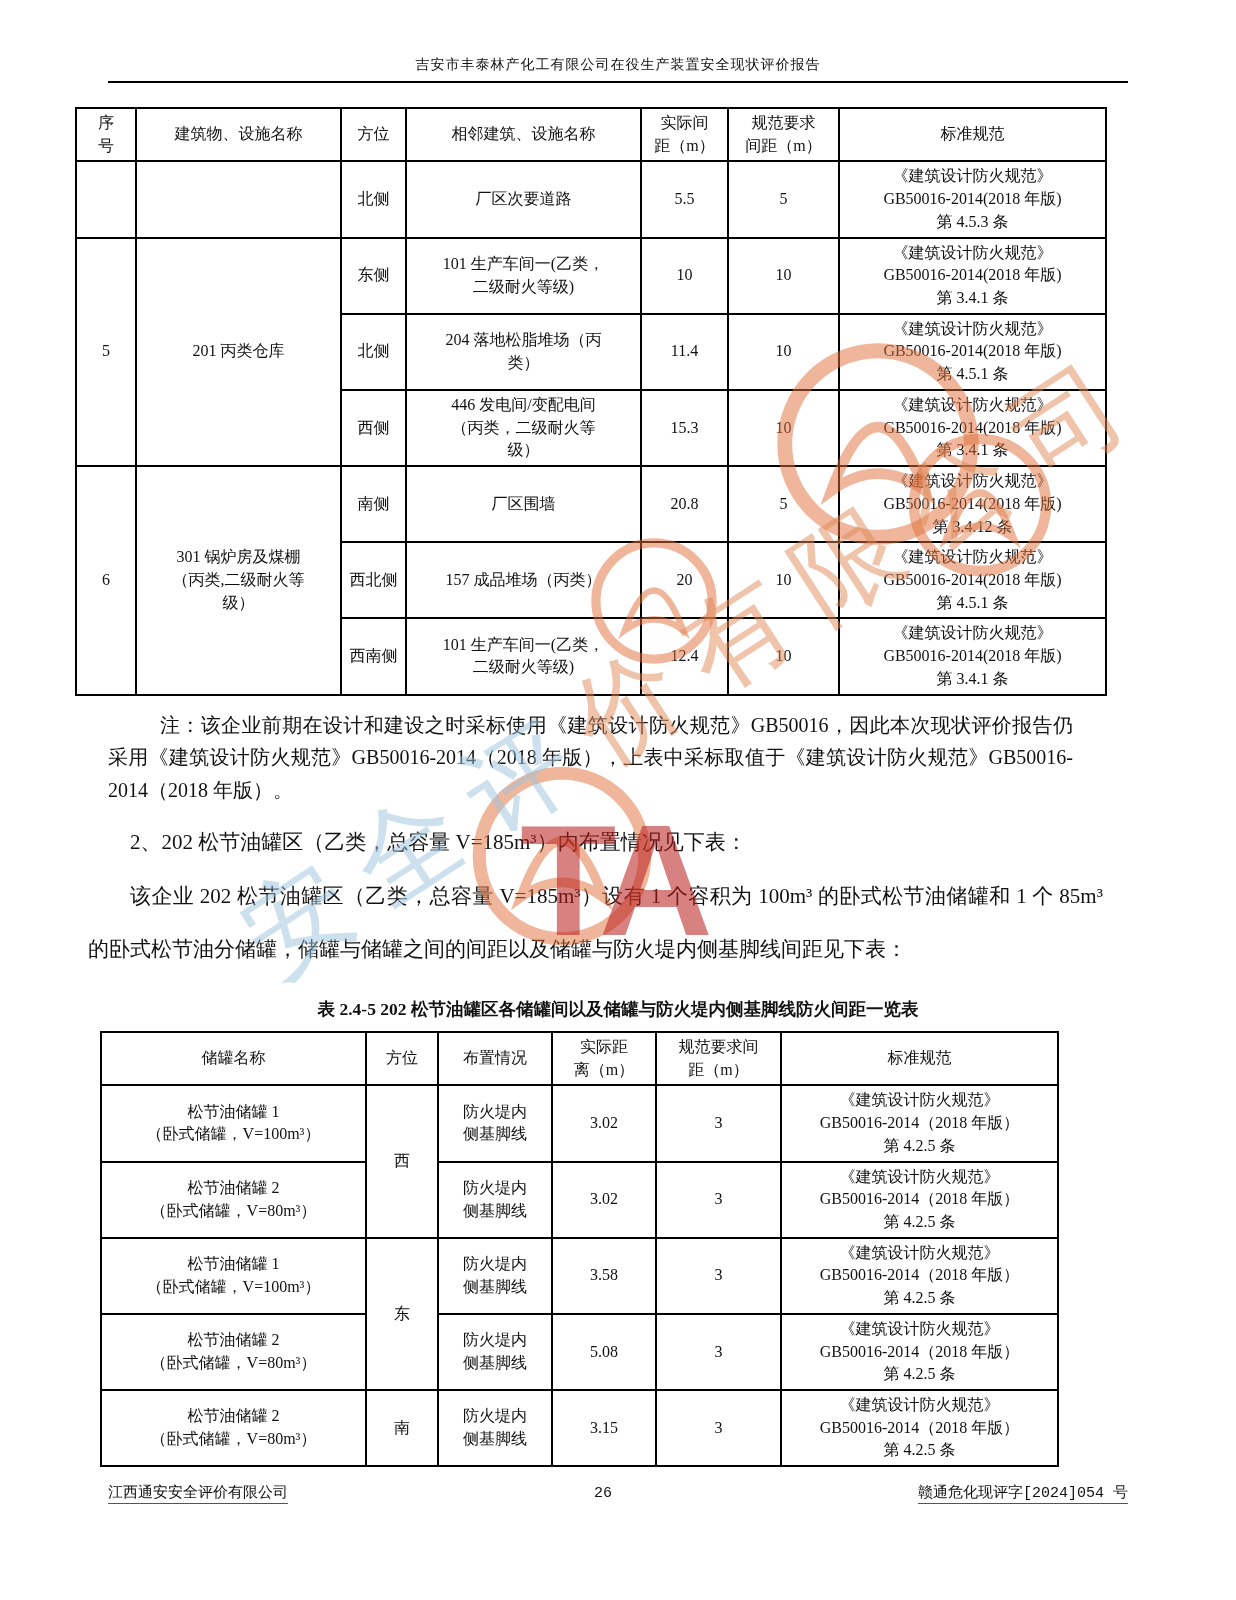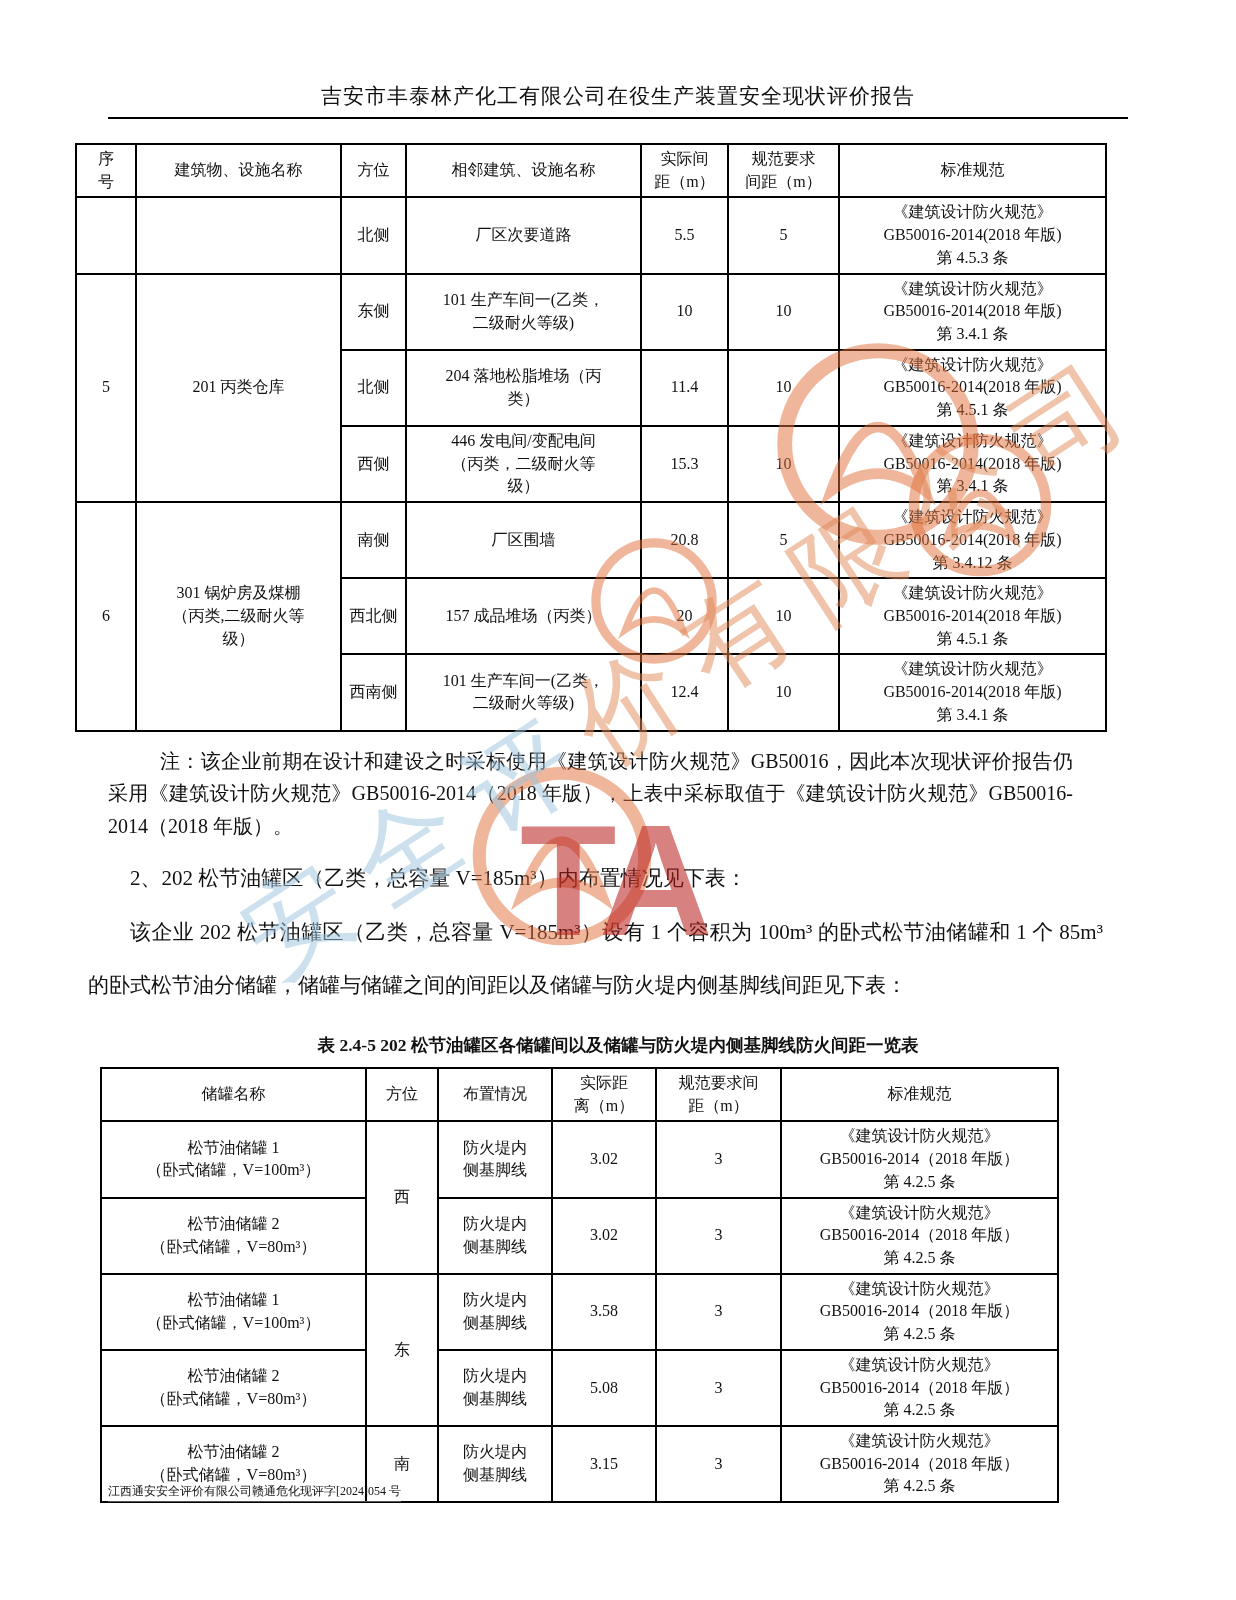--- a/index.html
+++ b/index.html
@@ -6,21 +6,21 @@
   html,body { background:#ffffff; }
   body {
     width:1236px; height:1600px;
     font-family:"Liberation Serif","DejaVu Serif",serif;
     color:#111;
   }
   .page { position:relative; width:1236px; height:1600px; background:#fff; overflow:hidden; }
   .content { position:relative; z-index:1; }
 
   
-  .doc-title { padding-top:82px; text-align:center; font-size:21px; letter-spacing:1px; }
+  .doc-title { padding-top:56px; text-align:center; font-size:14px; letter-spacing:1px; }
   .header-rule { width:1020px; margin:7px auto 0; border-top:2px solid #000; }
 
   
   table { border-collapse:collapse; table-layout:fixed; }
   td,th {
     border:2px solid #000;
     text-align:center; vertical-align:middle;
     font-size:16px; font-weight:normal;
     line-height:1.42; padding:3px 2px;
     white-space:pre-line; word-break:break-all;
@@ -36,21 +36,21 @@
   .body-para {
     width:1015px; margin-left:88px;
     font-size:21px; line-height:2.55; text-indent:2em; text-align:justify;
   }
   .p1 { margin-top:10px; }
   .t2-title { margin-top:20px; text-align:center; font-weight:bold; font-size:17.5px; }
 
   
   .footer {
     position:absolute; z-index:1; top:1483px; left:108px; right:108px;
-    display:flex; align-items:center; font-size:12px;
+    display:flex; align-items:center; font-size:15px;font-family:Liberation Mono, monospace;
   }
   .footer .f-left { border-bottom:1px solid #555; padding-bottom:1px; }
   .footer .f-center { flex:1; text-align:center; }
   .footer .f-right { border-bottom:1px solid #555; padding-bottom:1px; }
 
   
   .watermark { position:absolute; inset:0; z-index:2; pointer-events:none; }
   .wm-emblem { position:absolute; opacity:.5; }
   .wm-emblem svg { width:100%; height:100%; }
   .wm-line {
@@ -299,16 +299,17 @@
 GB50016-2014（2018 年版）
 第 4.2.5 条</td>
         </tr>
       </tbody>
     </table>
 
   </div>
 
   <div class="footer">
     <span class="f-left">江西通安安全评价有限公司</span>
+    <span class="f-center">26</span>
     <span class="f-right">赣通危化现评字[2024]054 号</span>
   </div>
 
 </div>
 
 </body></html>

